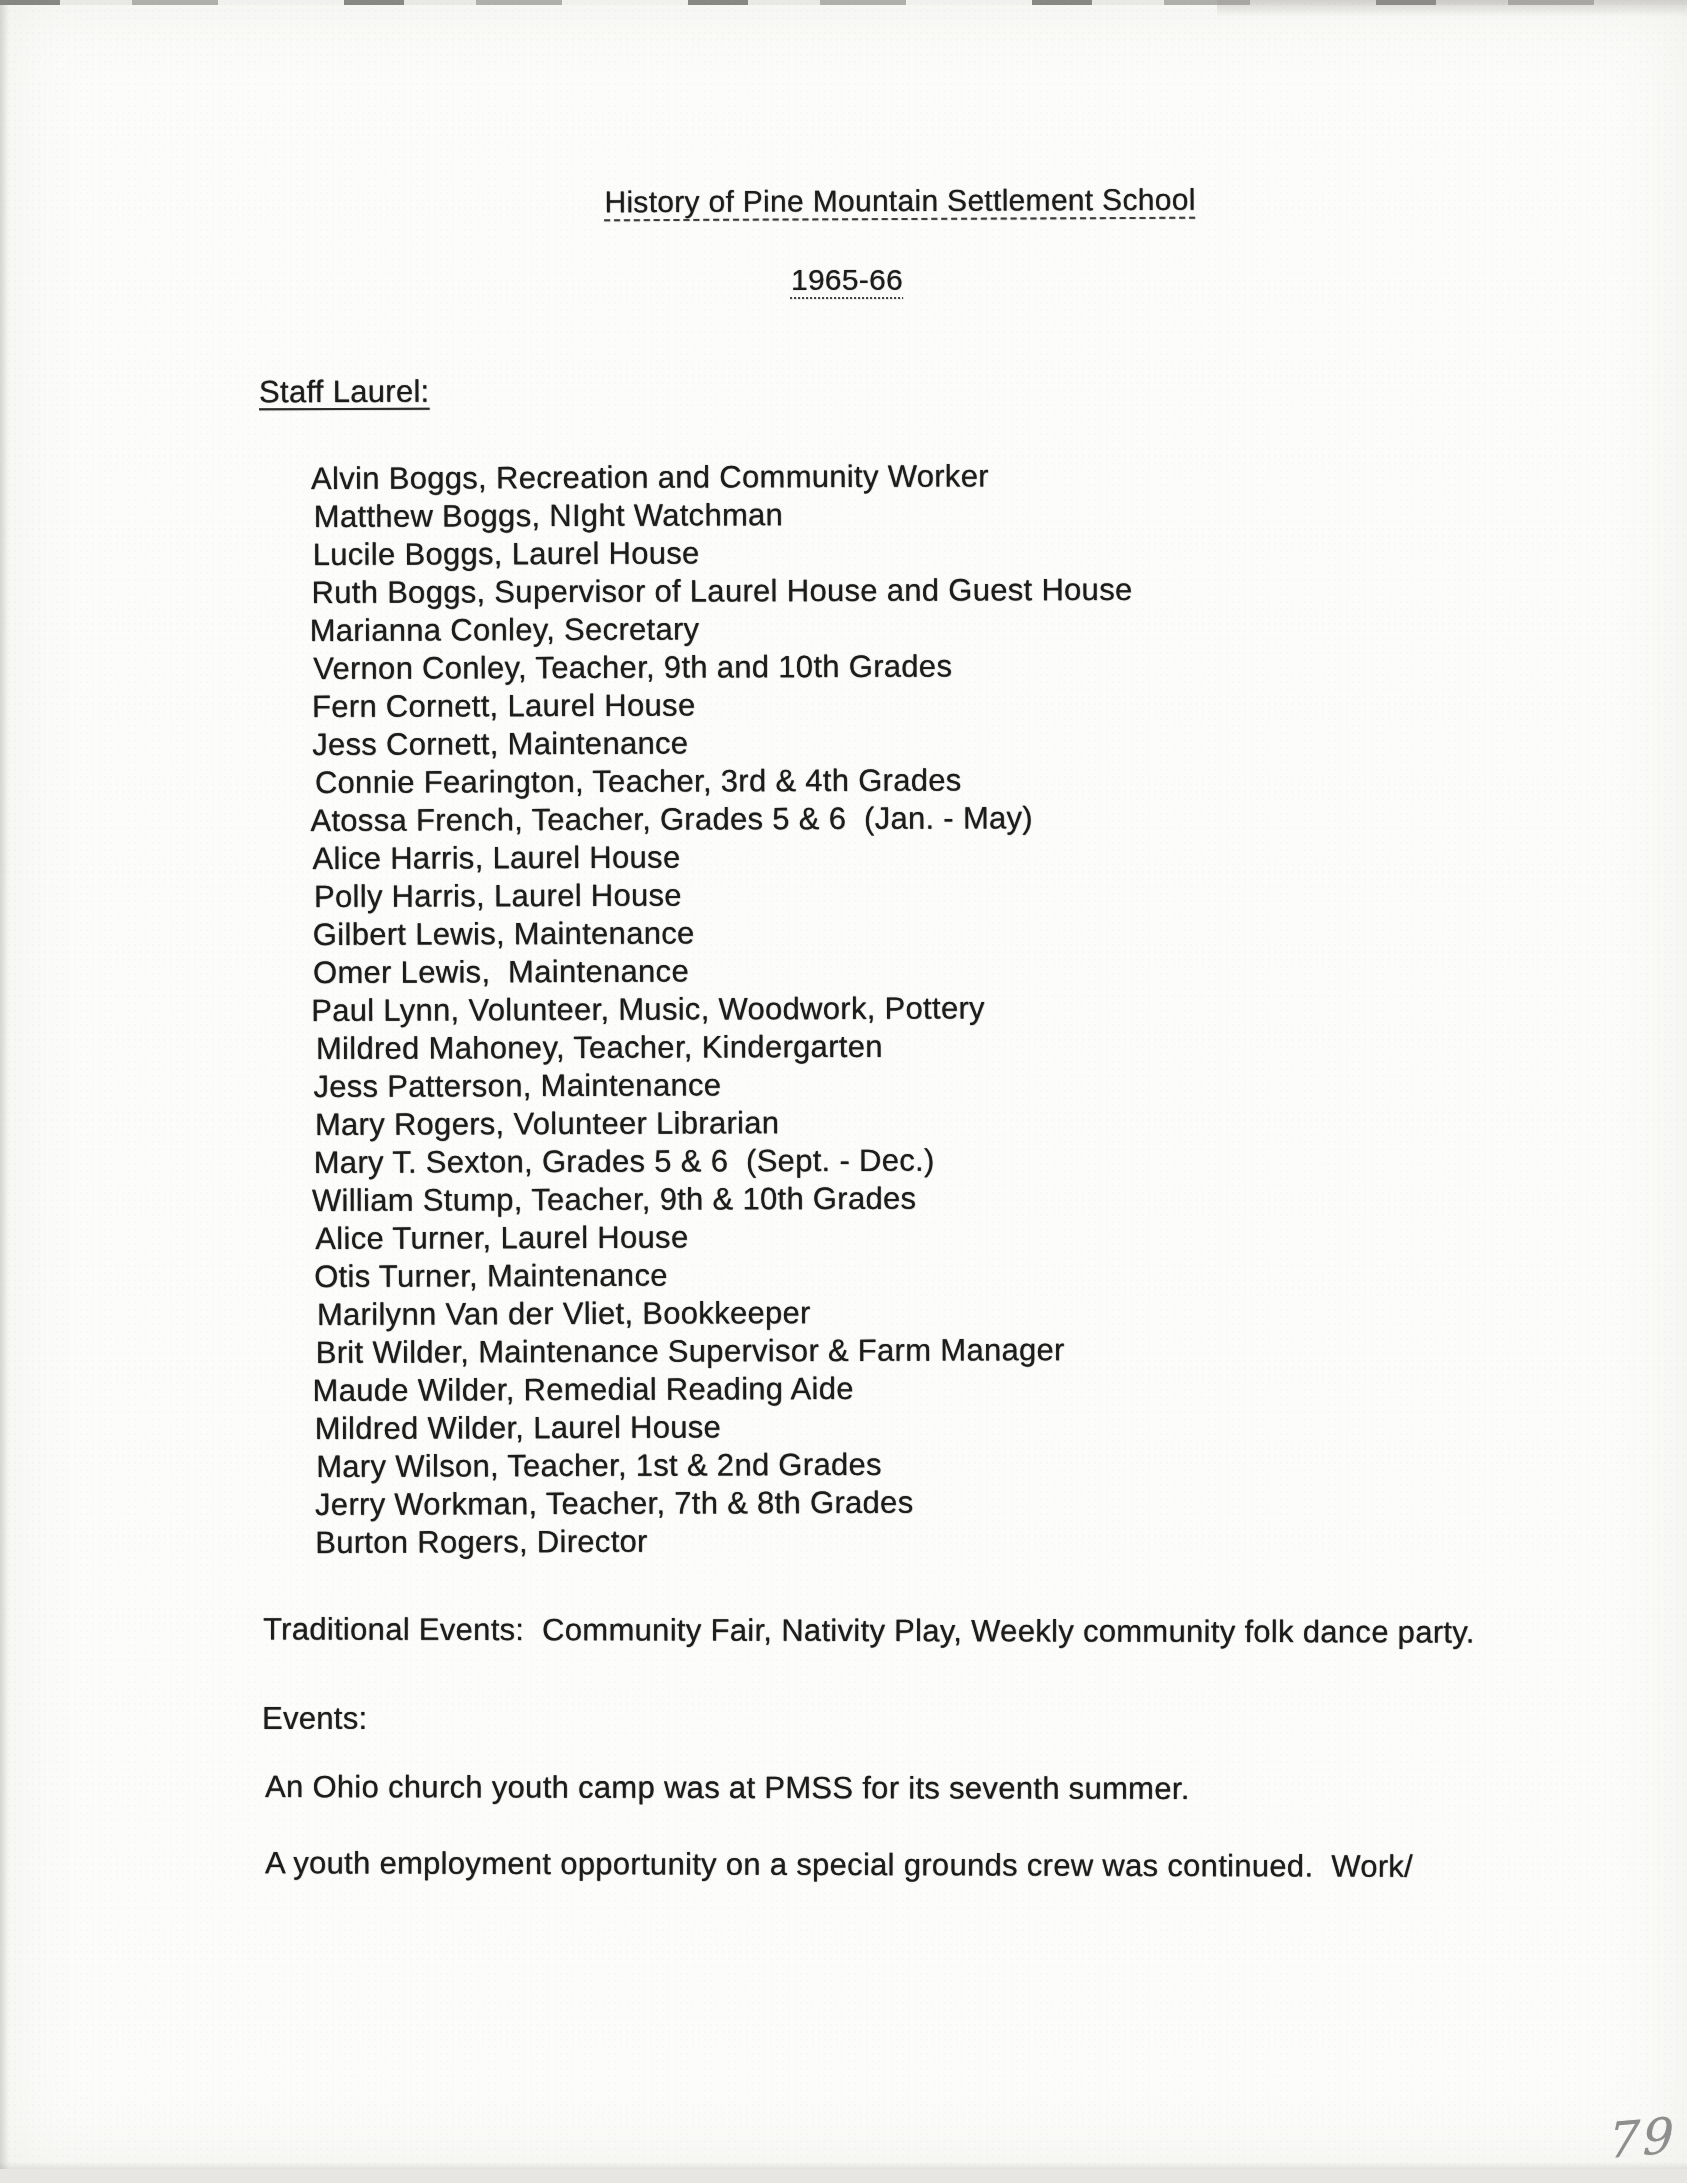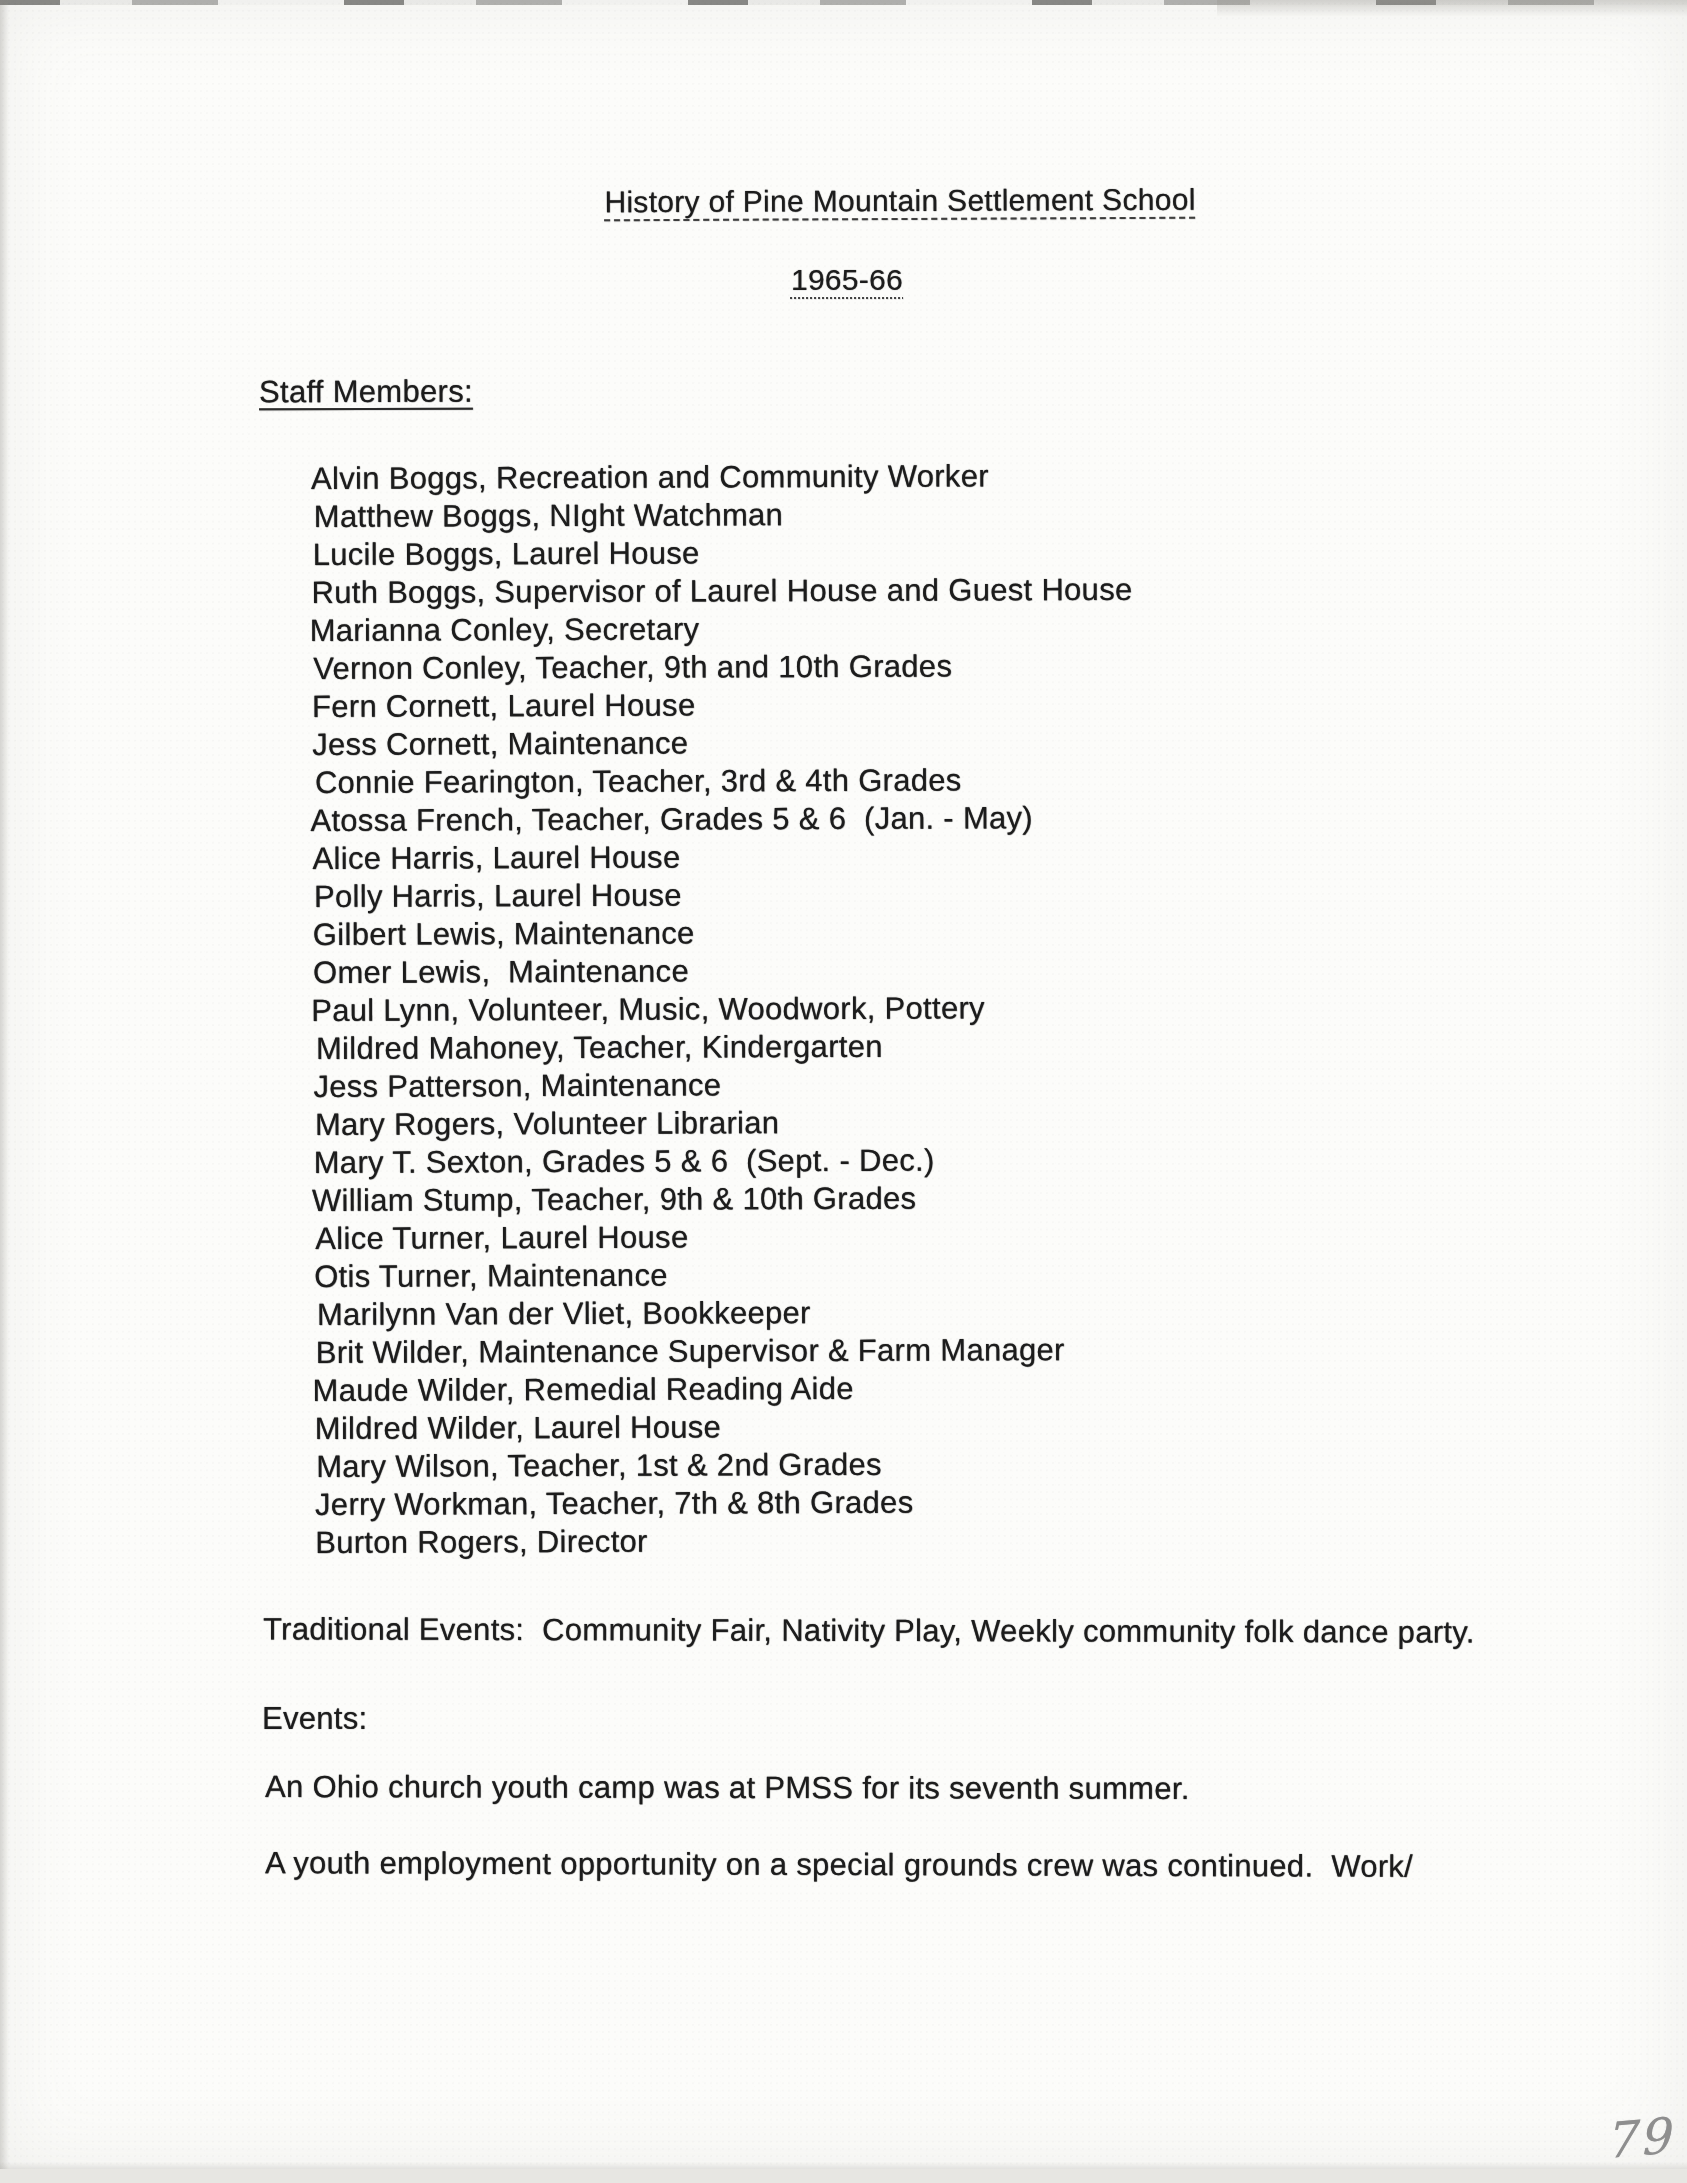--- a/index.html
+++ b/index.html
@@ -127,21 +127,21 @@
 <div class="page">
 
   <div class="scan-top-dashes"></div>
   <div class="scan-top-band"></div>
   <div class="scan-left-edge"></div>
   <div class="scan-bottom-edge"></div>
 
   <div class="txt doc-title">History of Pine Mountain Settlement School</div>
   <div class="txt doc-year">1965-66</div>
 
-  <div class="txt staff-heading">Staff Members:</div>
+  <div class="txt staff-heading">Staff Laurel:</div>
 
   <div class="staff-list">
     <div class="staff-line">Alvin Boggs, Recreation and Community Worker</div>
     <div class="staff-line">Matthew Boggs, NIght Watchman</div>
     <div class="staff-line">Lucile Boggs, Laurel House</div>
     <div class="staff-line">Ruth Boggs, Supervisor of Laurel House and Guest House</div>
     <div class="staff-line">Marianna Conley, Secretary</div>
     <div class="staff-line">Vernon Conley, Teacher, 9th and 10th Grades</div>
     <div class="staff-line">Fern Cornett, Laurel House</div>
     <div class="staff-line">Jess Cornett, Maintenance</div>

